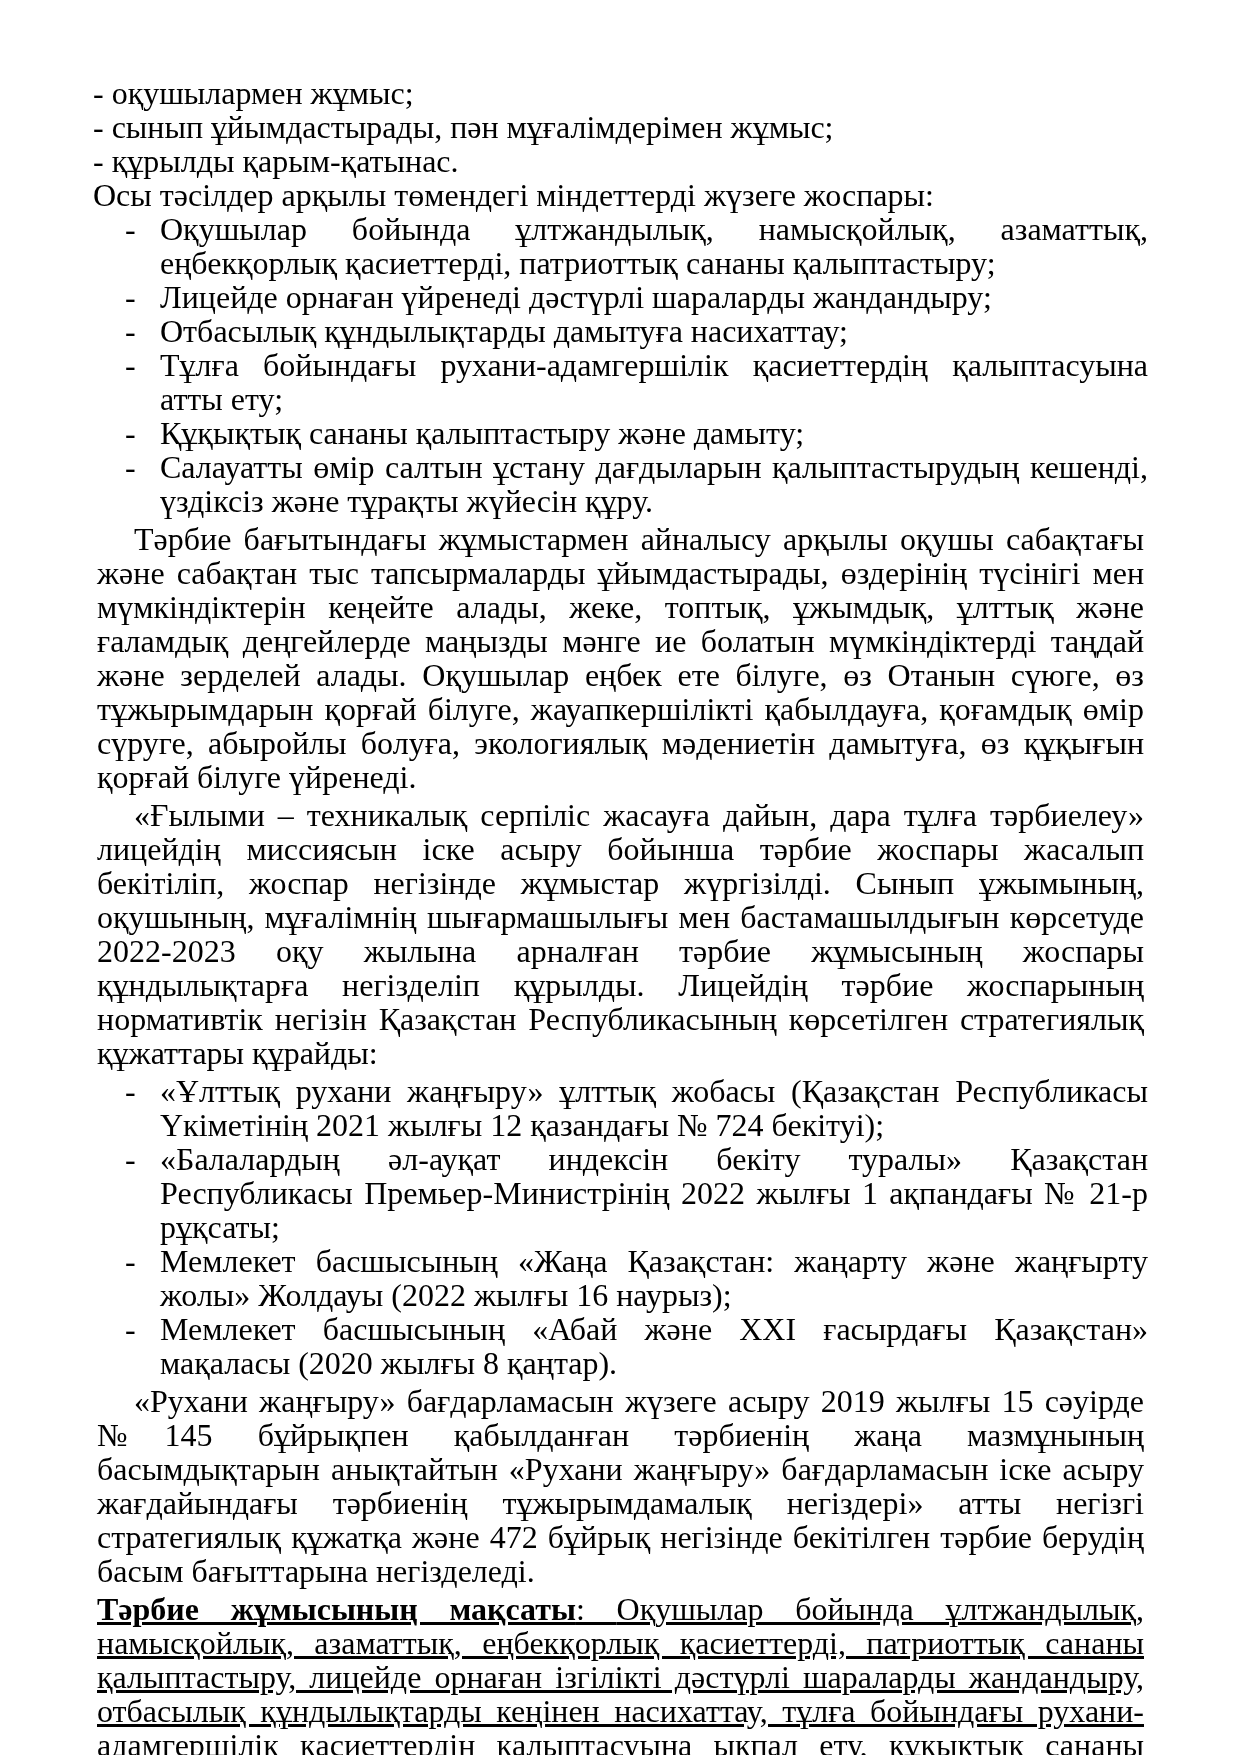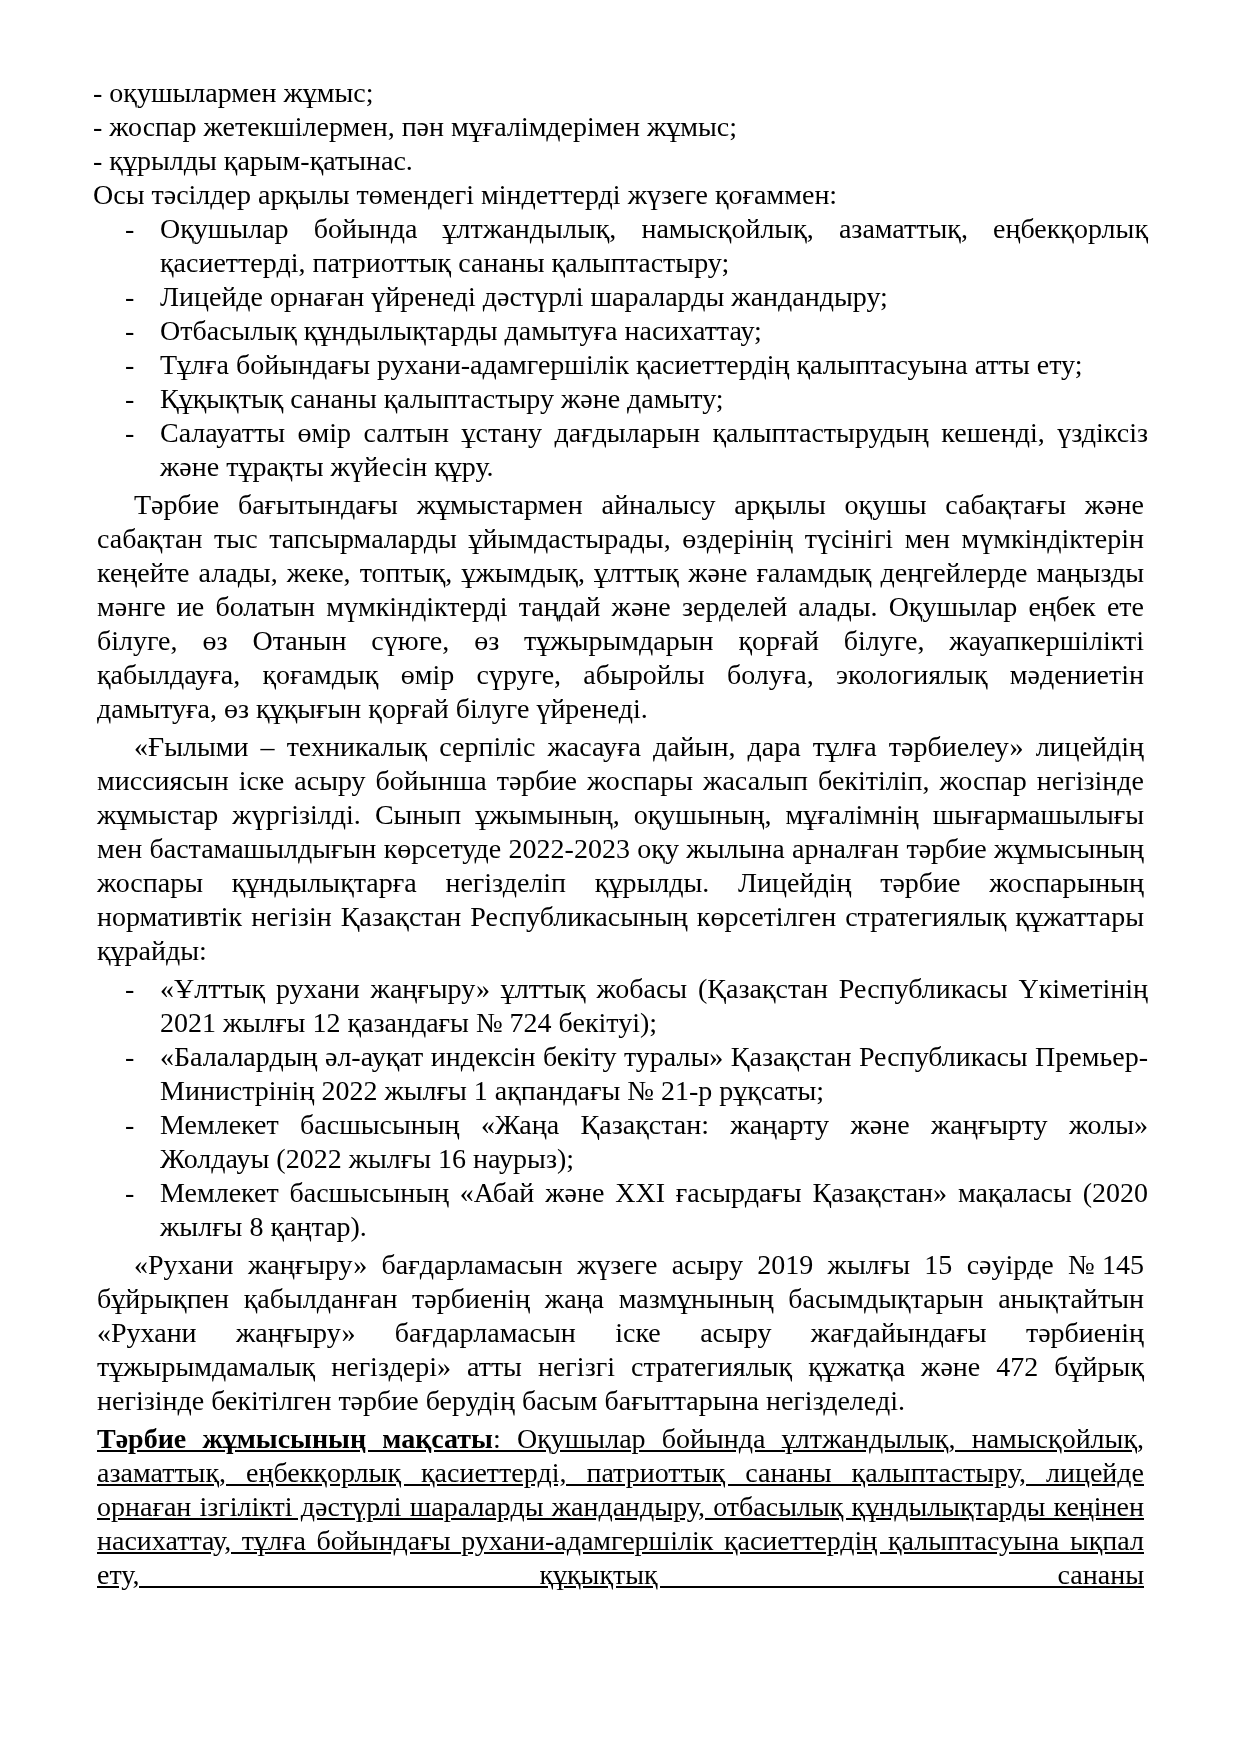--- a/index.html
+++ b/index.html
@@ -4,21 +4,21 @@
 <style>
   html, body { margin: 0; padding: 0; background: #ffffff; }
   .page {
     position: relative;
     box-sizing: border-box;
     width: 1240px;
     height: 1755px;
     background: #ffffff;
     padding: 76px 92px 0 93px;
     font-family: "Liberation Serif", "DejaVu Serif", serif;
-    font-size: 28px;
+    font-size: 32px;
     line-height: 34px;
     color: #000000;
     overflow: hidden;
   }
   .intro-line {
     text-align: left;
     white-space: nowrap;
   }
   ul.dash-list {
     list-style: none;
@@ -46,23 +46,23 @@
     text-decoration: underline;
   }
   p.goal b { font-weight: bold; }
 </style>
 </head>
 <body>
 
 <div class="page">
 
   <div class="intro-line">- оқушылармен жұмыс;</div>
-  <div class="intro-line">- жоспар жетекшілермен, пән мұғалімдерімен жұмыс;</div>
+  <div class="intro-line">- сынып ұйымдастырады, пән мұғалімдерімен жұмыс;</div>
   <div class="intro-line">- құрылды қарым-қатынас.</div>
-  <div class="intro-line">Осы тәсілдер арқылы төмендегі міндеттерді жүзеге қоғаммен:</div>
+  <div class="intro-line">Осы тәсілдер арқылы төмендегі міндеттерді жүзеге жоспары:</div>
 
   <ul class="dash-list">
     <li>
       <span class="marker">-</span>
       <span class="li-text">Оқушылар бойында ұлтжандылық, намысқойлық, азаматтық, еңбекқорлық қасиеттерді, патриоттық сананы қалыптастыру;</span>
     </li>
     <li>
       <span class="marker">-</span>
       <span class="li-text">Лицейде орнаған үйренеді дәстүрлі шараларды жандандыру;</span>
     </li>

